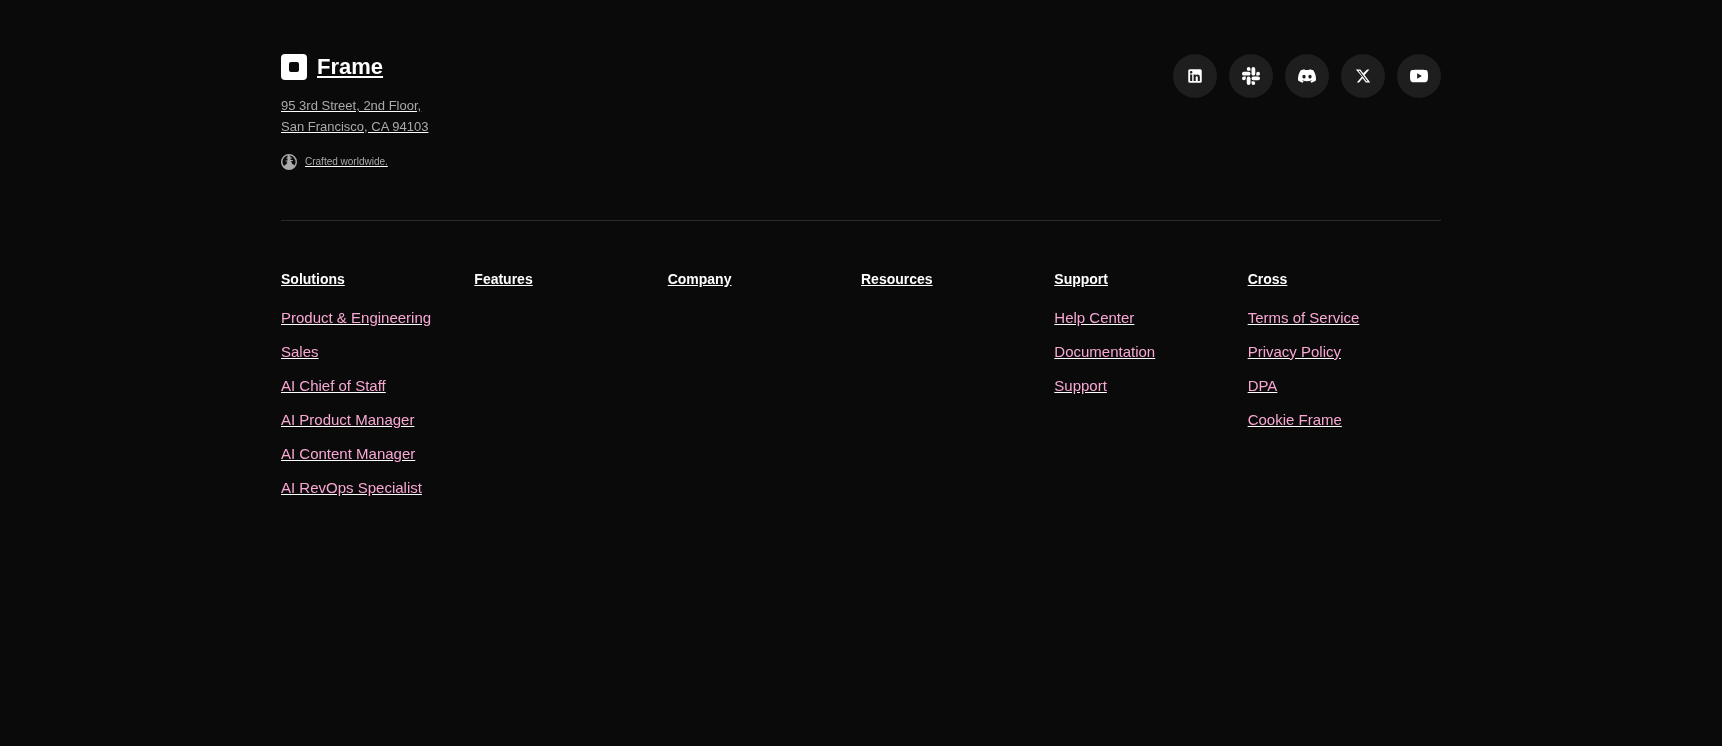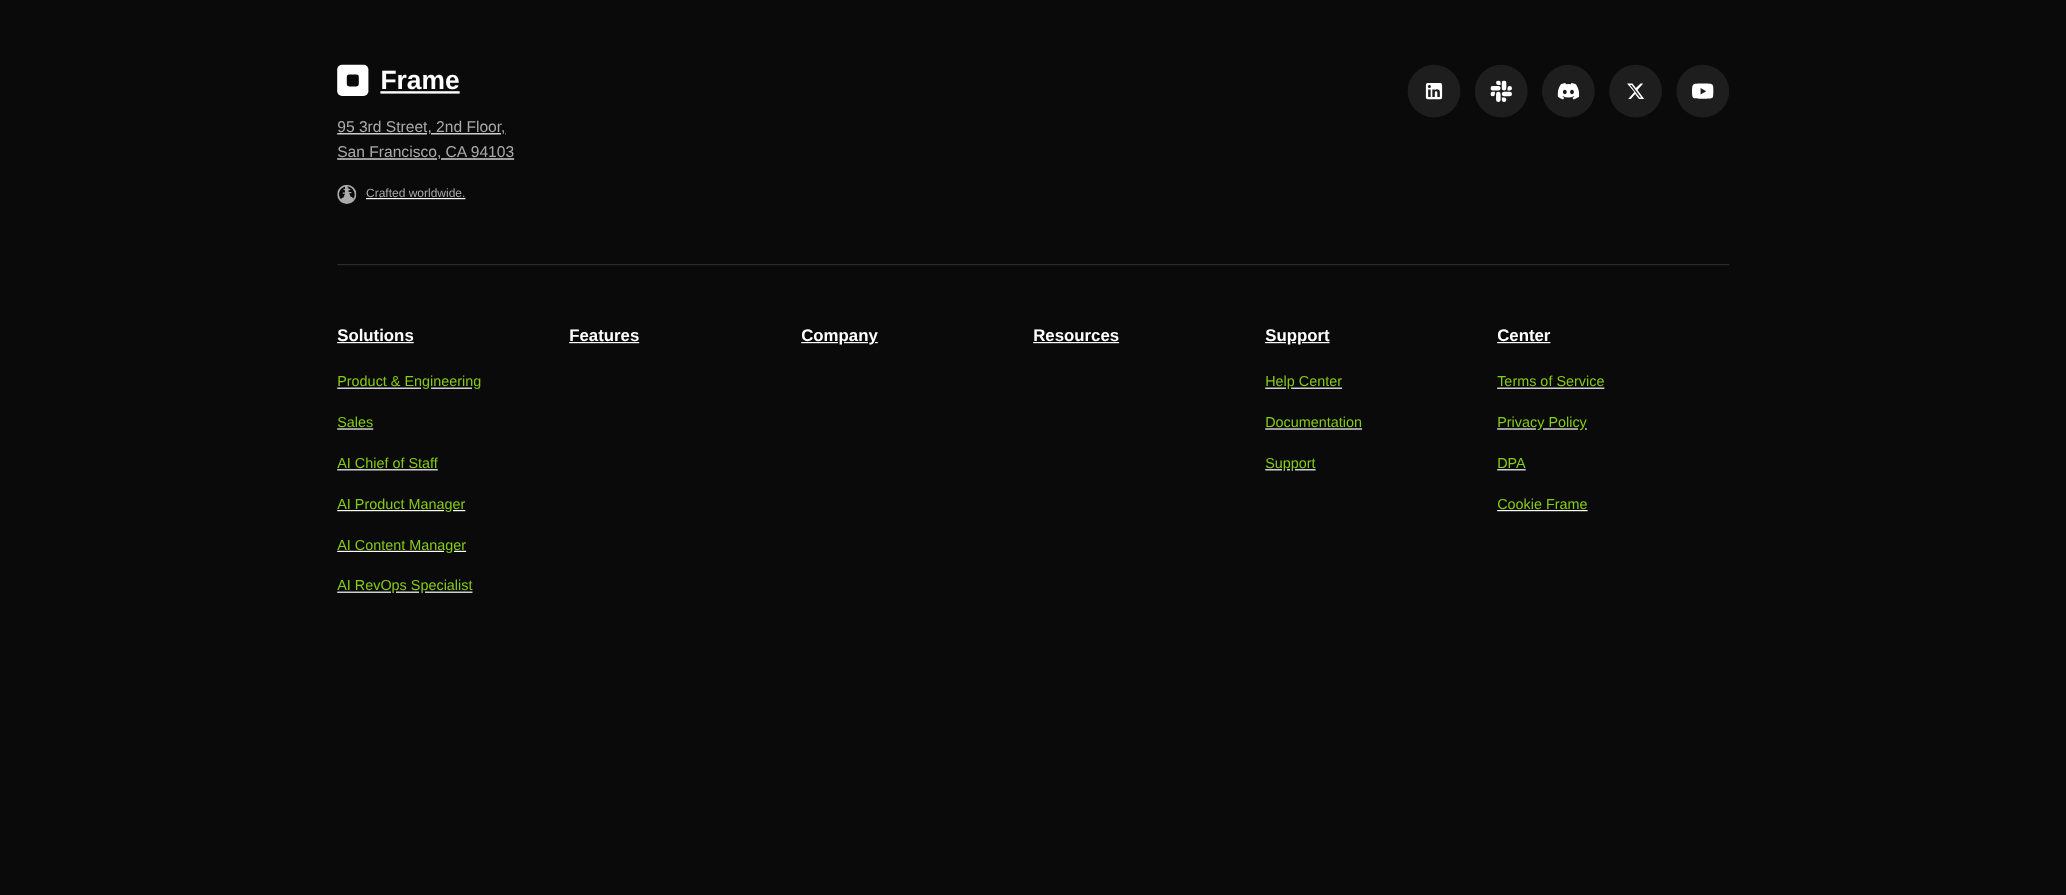--- a/index.html
+++ b/index.html
@@ -106,22 +106,22 @@
       color: #ffffff;
       margin-bottom: 22px;
     }
     .nav-column ul {
       list-style: none;
       display: flex;
       flex-direction: column;
       gap: 16px;
     }
     .nav-column ul li a {
-      font-size: 12px;
-      color: #84cc16;
+      font-size: 15px;
+      color: #f9a8d4;
       text-decoration: none;
     }
   </style>
 </head>
 <body>
 
 <div class="footer-container">
   <div class="footer-top">
     <div class="logo-section">
       <div class="logo">
@@ -195,21 +195,21 @@
       </div>
       <div class="nav-column">
         <div class="nav-column-title">Support</div>
         <ul>
           <li><a href="#">Help Center</a></li>
           <li><a href="#">Documentation</a></li>
           <li><a href="#">Support</a></li>
         </ul>
       </div>
       <div class="nav-column">
-        <div class="nav-column-title">Center</div>
+        <div class="nav-column-title">Cross</div>
         <ul>
           <li><a href="#">Terms of Service</a></li>
           <li><a href="#">Privacy Policy</a></li>
           <li><a href="#">DPA</a></li>
           <li><a href="#">Cookie Frame</a></li>
         </ul>
       </div>
     </div>
 </div>
 

